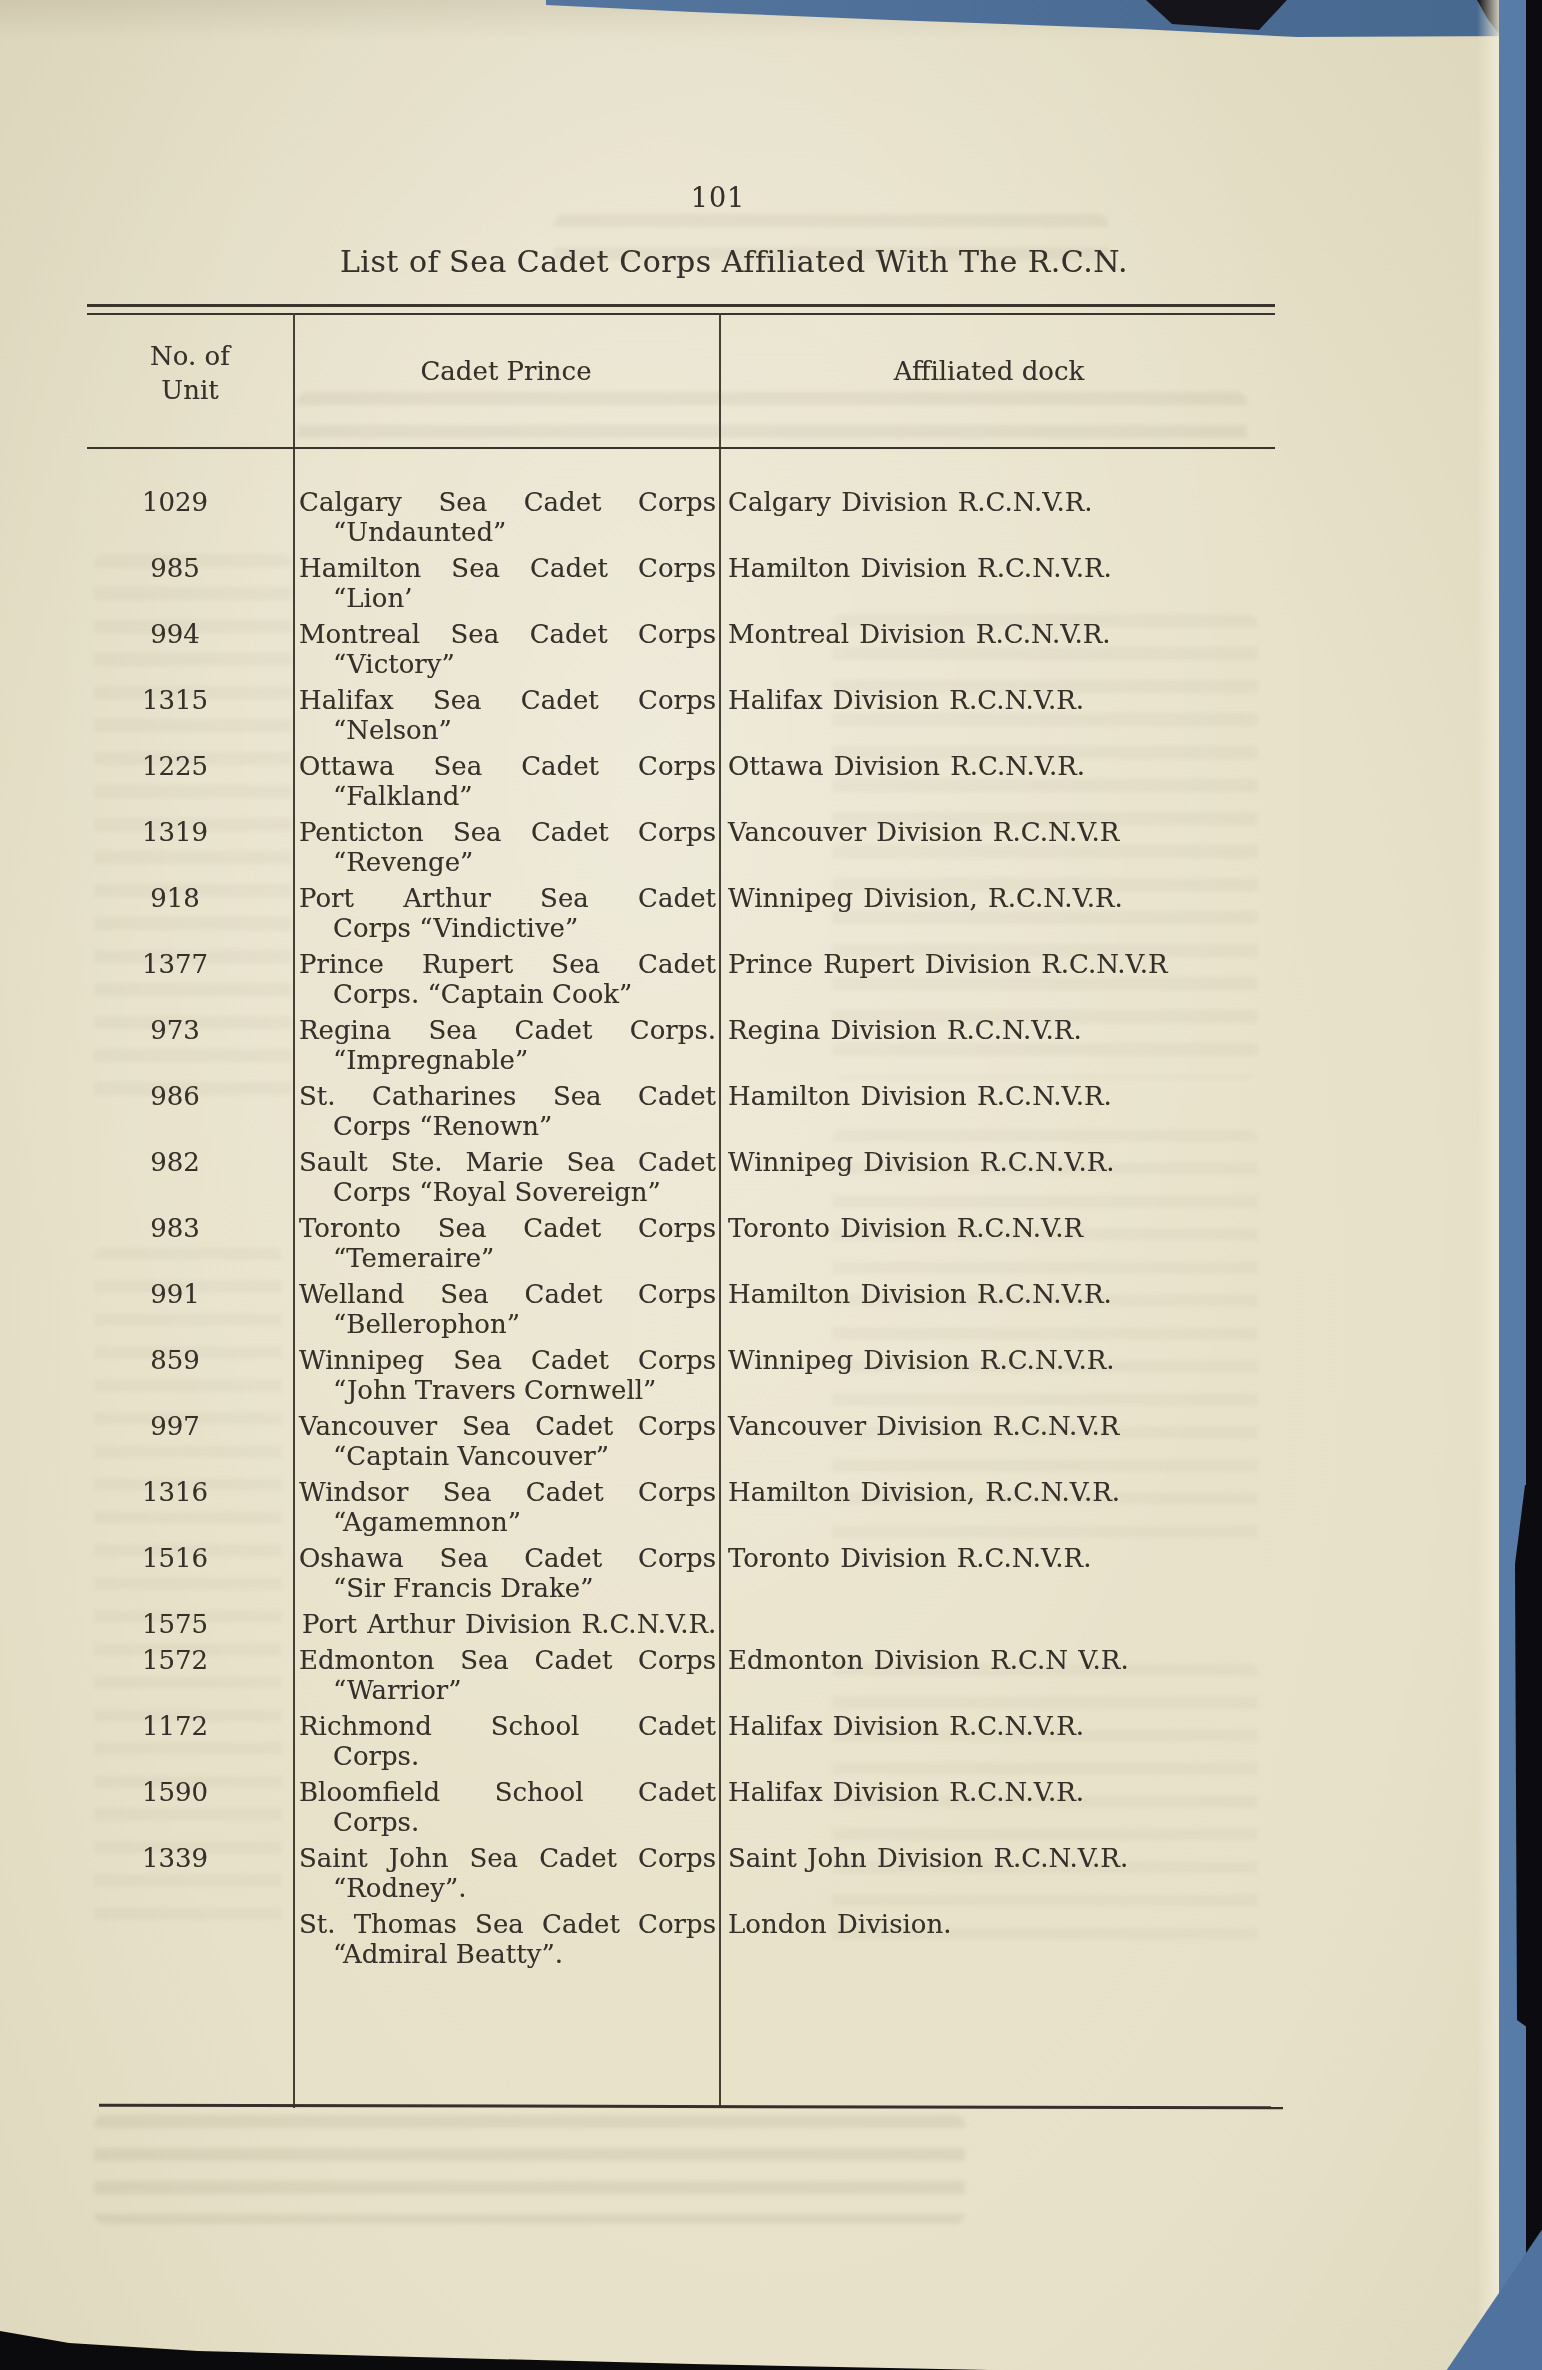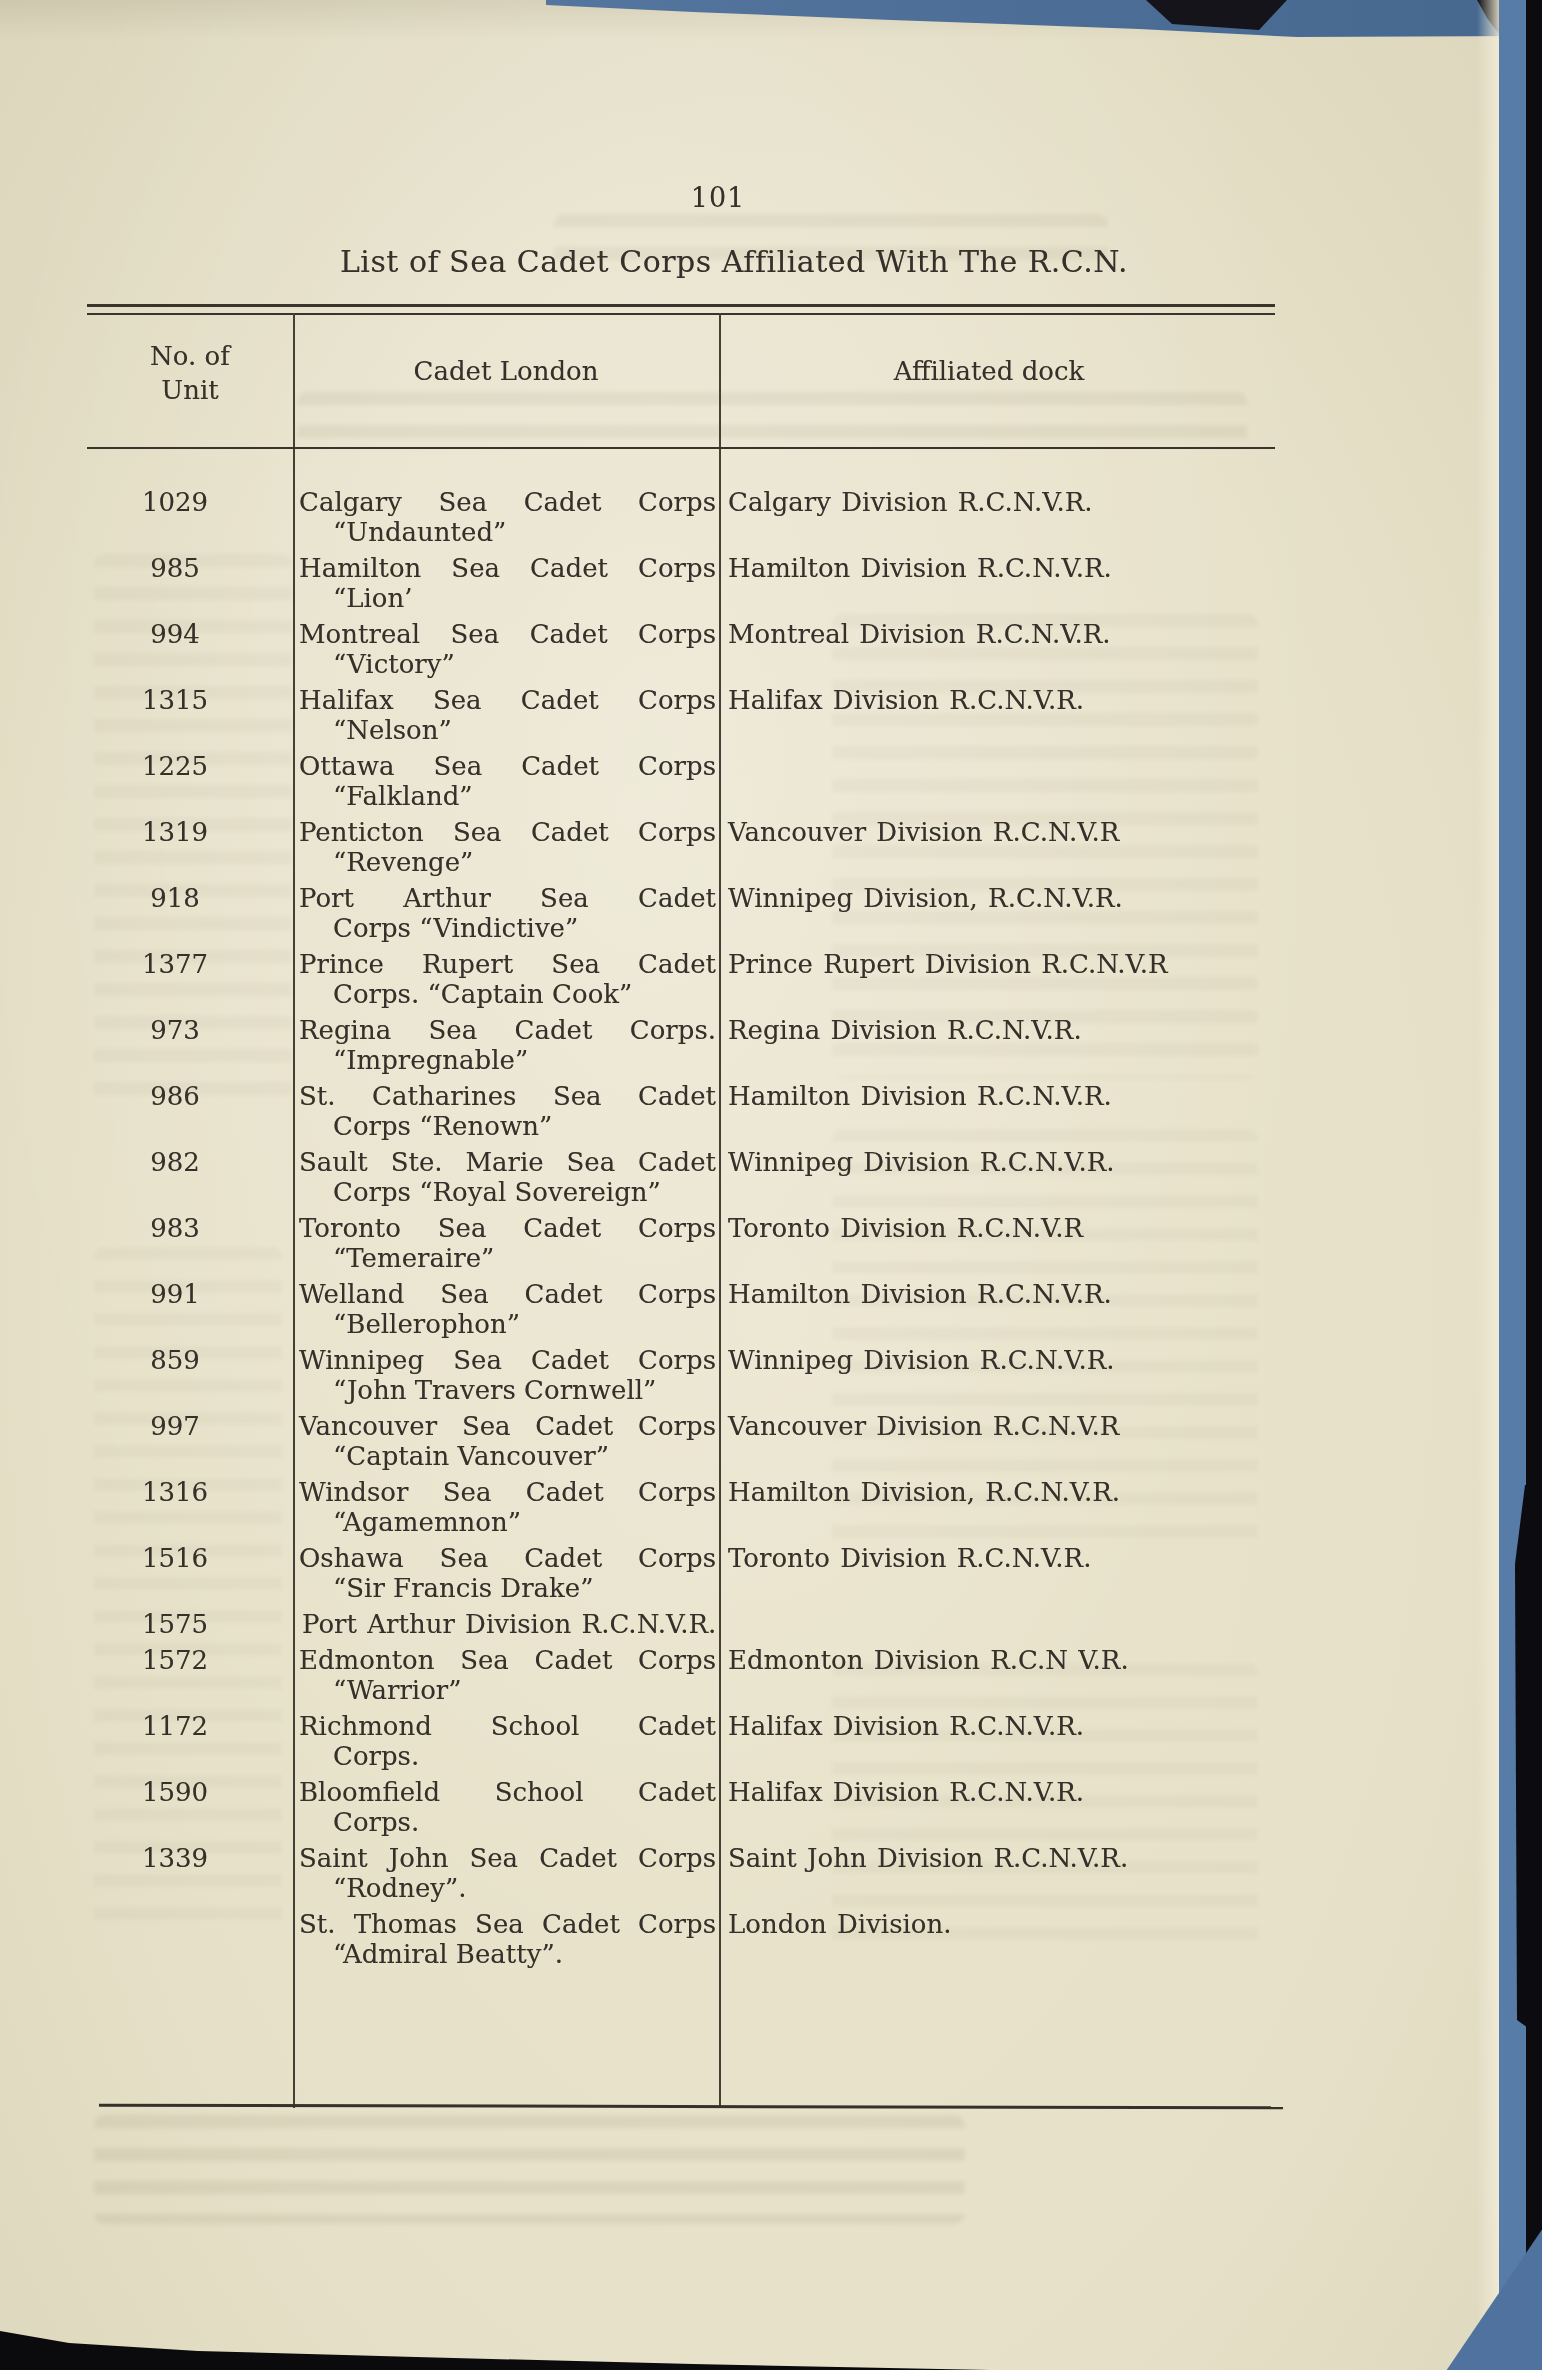--- a/index.html
+++ b/index.html
@@ -86,21 +86,21 @@
   <div class="rule-top"></div>
   <div class="vline vline1"></div>
   <div class="vline vline2"></div>
   <div class="rule-header"></div>
   <div class="rule-bottom"></div>
 
   <div class="h-unit">
     <div>No. of</div>
     <div>Unit</div>
   </div>
-  <div class="h-corps">Cadet London</div>
+  <div class="h-corps">Cadet Prince</div>
   <div class="h-aff">Affiliated dock</div>
 
   <div class="tbody" id="tbody">
       <div class="trow">
         <div class="c-unit">1029</div>
         <div class="c-corps">
           <div class="cline-first">Calgary Sea Cadet Corps</div>
           <div class="cline-cont">“Undaunted”</div>
         </div>
         <div class="c-aff">Calgary Division R.C.N.V.R.</div>
@@ -128,20 +128,21 @@
           <div class="cline-cont">“Nelson”</div>
         </div>
         <div class="c-aff">Halifax Division R.C.N.V.R.</div>
       </div>
       <div class="trow">
         <div class="c-unit">1225</div>
         <div class="c-corps">
           <div class="cline-first">Ottawa Sea Cadet Corps</div>
           <div class="cline-cont">“Falkland”</div>
         </div>
+        <div class="c-aff">Ottawa Division R.C.N.V.R.</div>
       </div>
       <div class="trow">
         <div class="c-unit">1319</div>
         <div class="c-corps">
           <div class="cline-first">Penticton Sea Cadet Corps</div>
           <div class="cline-cont">“Revenge”</div>
         </div>
         <div class="c-aff">Vancouver Division R.C.N.V.R</div>
       </div>
       <div class="trow">

